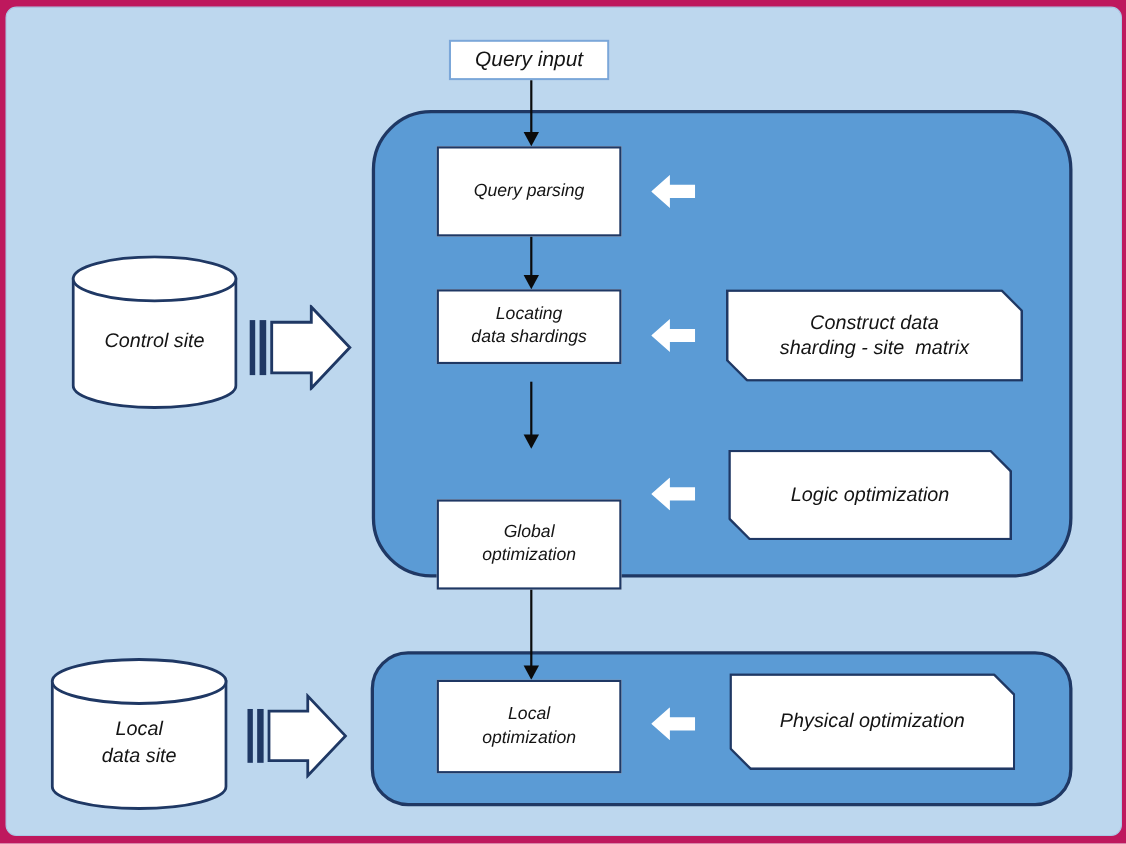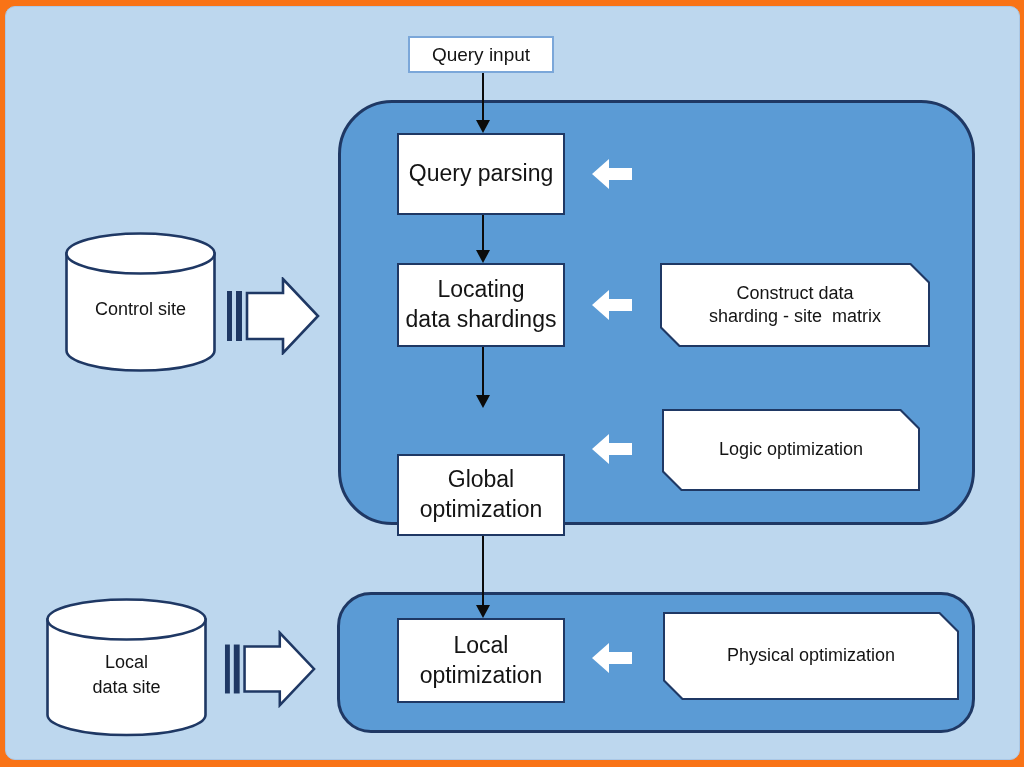--- a/index.html
+++ b/index.html
@@ -5,35 +5,35 @@
   :root{
     --canvas-bg:#bdd7ee;
     --container-fill:#5b9bd5;
     --outline-dark:#1f3864;
     --box-fill:#ffffff;
     --query-input-border:#7ba7d9;
     --connector:#0b0b0b;
   }
   html,body{margin:0;padding:0;background:#ffffff;}
   body{font-family:"Liberation Sans", sans-serif;}
-  #stage{position:relative;width:1024px;height:767px;overflow:hidden;background:#f97316;}
+  #stage{position:relative;width:1024px;height:767px;overflow:hidden;background:#be185d;font-style:italic;}
   .canvas{
     position:absolute;left:5px;top:6px;width:1013px;height:752px;
     background:var(--canvas-bg);border-radius:10px;border:1px solid #abc8e6;
   }
   .abs{position:absolute;}
   .container{
     position:absolute;background:var(--container-fill);
     border:3px solid var(--outline-dark);box-sizing:border-box;
   }
   .proc-box{
     position:absolute;background:var(--box-fill);
     border:2px solid var(--outline-dark);box-sizing:border-box;
     display:flex;align-items:center;justify-content:center;text-align:center;
-    font-size:23px;color:#141414;line-height:1.3;white-space:pre-wrap;
+    font-size:16px;color:#141414;line-height:1.3;white-space:pre-wrap;
   }
   .cut-box{position:absolute;}
   .cut-outer{
     position:absolute;inset:0;background:var(--outline-dark);
     clip-path:polygon(0 0, calc(100% - 19px) 0, 100% 19px, 100% 100%, 19px 100%, 0 calc(100% - 19px));
   }
   .cut-inner{
     position:absolute;inset:2px;background:var(--box-fill);
     clip-path:polygon(0 0, calc(100% - 18px) 0, 100% 18px, 100% 100%, 18px 100%, 0 calc(100% - 18px));
   }
@@ -80,21 +80,21 @@
 
   <div class="vline" style="left:482px;top:347px;height:49px;"></div>
   <div class="ahead" style="left:476px;top:395px;"></div>
 
   <div class="vline" style="left:482px;top:490px;height:116px;"></div>
   <div class="ahead" style="left:476px;top:605px;"></div>
 
   <div class="proc-box" style="left:397px;top:133px;width:168px;height:82px;">
     <span>Query parsing</span>
   </div>
-  <div class="proc-box" style="left:397px;top:263px;width:168px;height:84px;">
+  <div class="proc-box" style="left:397px;top:263px;width:168px;height:68px;">
     <span>Locating
 data shardings</span>
   </div>
   <div class="proc-box" style="left:397px;top:408px;width:168px;height:82px;margin-top:46px;">
     <span>Global
 optimization</span>
   </div>
   <div class="proc-box" style="left:397px;top:618px;width:168px;height:85px;">
     <span>Local
 optimization</span>
@@ -117,21 +117,21 @@
     <div class="cut-outer"></div>
     <div class="cut-inner"></div>
     <div class="cut-label">Logic optimization</div>
   </div>
   <div class="cut-box" style="left:660px;top:263px;width:270px;height:84px;">
     <div class="cut-outer"></div>
     <div class="cut-inner"></div>
     <div class="cut-label">Construct data
 sharding - site  matrix</div>
   </div>
-  <div class="cut-box" style="left:663px;top:612px;width:296px;height:88px;">
+  <div class="cut-box" style="left:663px;top:612px;width:260px;height:88px;">
     <div class="cut-outer"></div>
     <div class="cut-inner"></div>
     <div class="cut-label">Physical optimization</div>
   </div>
 
   <div class="abs" style="left:65px;top:232px;width:151px;height:140px;">
     <svg width="151" height="140" viewBox="0 0 151 140">
       <path d="M 1.5 21.5 V 118.5 A 74 20 0 0 0 149.5 118.5 V 21.5 Z" fill="#ffffff" stroke="#1f3864" stroke-width="2.6"></path>
       <ellipse cx="75.5" cy="21.5" rx="74" ry="20" fill="#ffffff" stroke="#1f3864" stroke-width="2.6"></ellipse>
     </svg>

